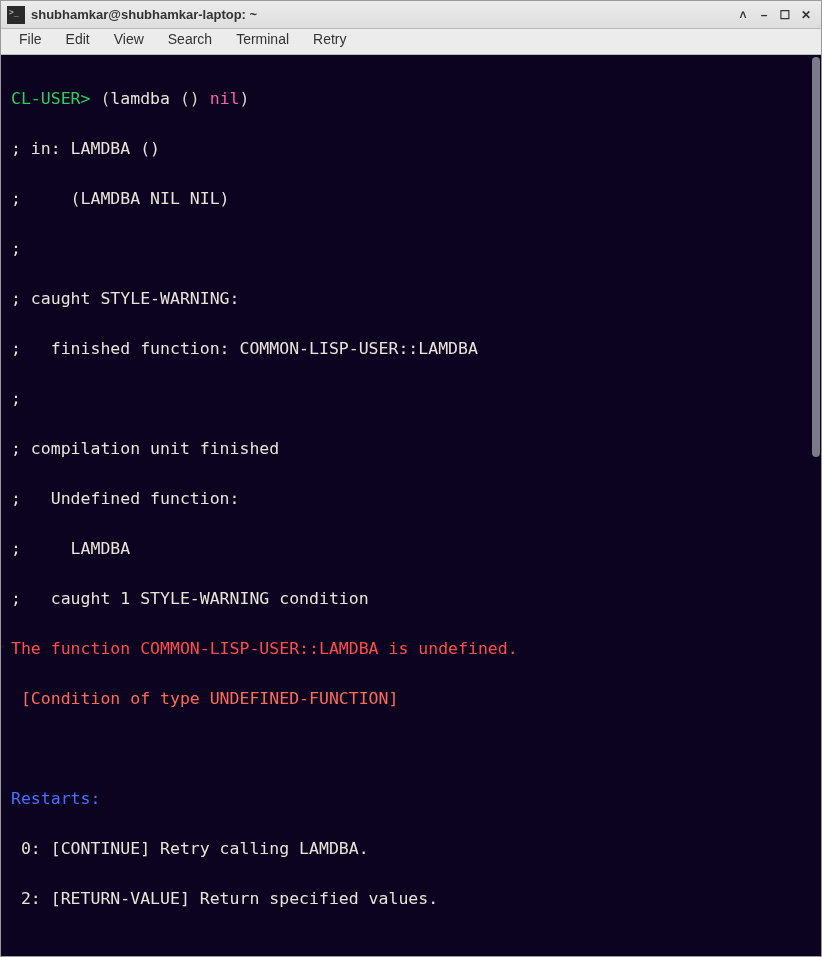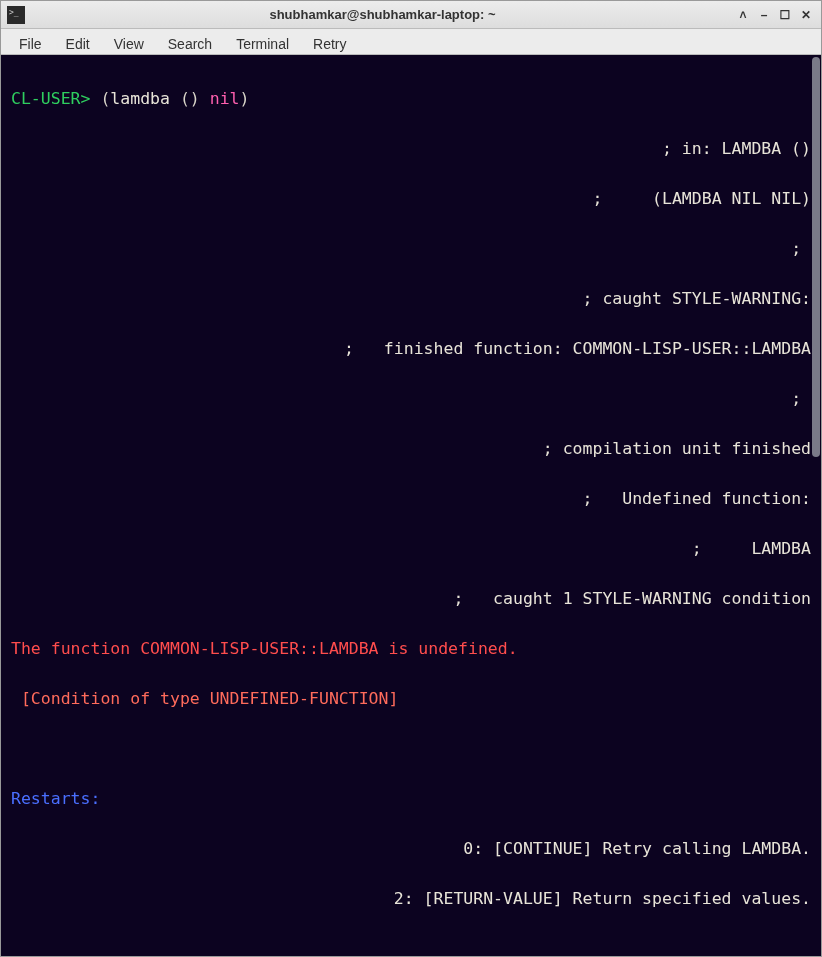--- a/index.html
+++ b/index.html
@@ -39,21 +39,21 @@
       padding: 2px;
       margin-right: 6px;
     }
     .titlebar-icon-inner {
       color: #c8c8c8;
       font-size: 8px;
       font-family: monospace;
     }
     .titlebar-title {
       flex: 1;
-      text-align: center;
+      text-align: left;
       font-weight: bold;
       font-size: 13px;
       color: #333;
     }
     .titlebar-controls {
       display: flex;
       gap: 3px;
       align-items: center;
     }
     .titlebar-btn {
@@ -64,21 +64,21 @@
       justify-content: center;
       font-size: 12px;
       color: #333;
       cursor: pointer;
       font-weight: bold;
     }
     .menubar {
       background: #ececec;
       height: 26px;
       display: flex;
-      align-items: flex-end;
+      align-items: flex-start;
       padding: 0 8px;
       border-bottom: 1px solid #bbb;
       gap: 4px;
     }
     .menu-item {
       padding: 2px 10px;
       font-size: 14px;
       color: #333;
       cursor: pointer;
     }
@@ -98,21 +98,21 @@
       width: 10px;
     }
     .terminal::-webkit-scrollbar-track {
       background: #0c0320;
     }
     .terminal::-webkit-scrollbar-thumb {
       background: #6a6a7a;
       border-radius: 5px;
     }
     .c-green { color: #2fcf5f; }
-    .c-cream { color: #e8e4d8; text-align: right; }
+    .c-cream { color: #e8e4d8; }
     .c-paren { color: #d8d4c8; }
     .c-pink { color: #ff5faf; margin-top: 32px; }
     .c-red { color: #ff4d4d; }
     .c-redorange { color: #ff6b5b; }
     .c-blue { color: #4a6fff; }
     .scroll-indicator {
       position: absolute;
       right: 1px;
       top: 2px;
       width: 8px;

